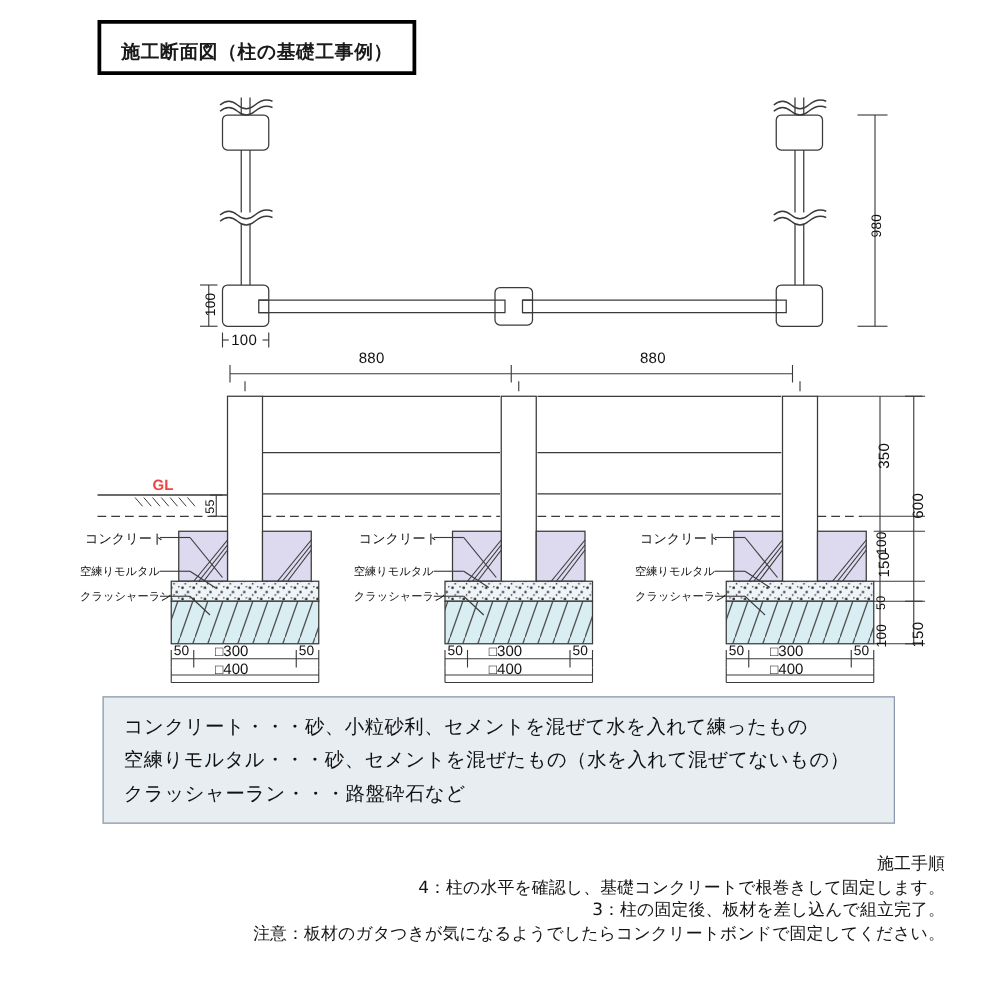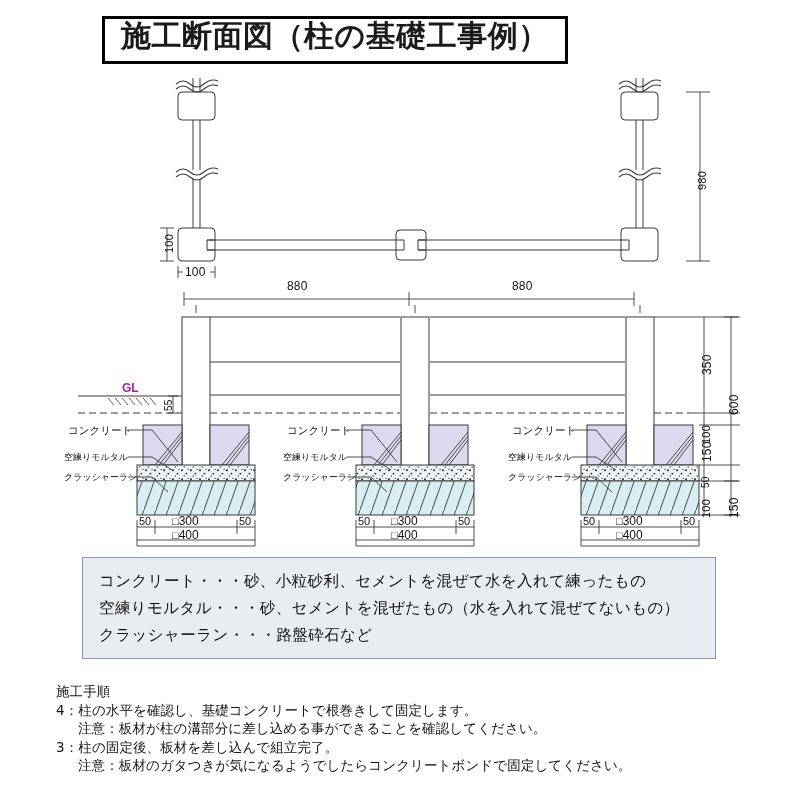--- a/index.html
+++ b/index.html
@@ -11,28 +11,27 @@
     position:relative;
     overflow:hidden;
   }
   .page{position:absolute;left:0;top:0;width:800px;height:800px;}
 
   
   #title-box{
     position:absolute;left:78px;top:16px;
     border:3px solid #000;
     background:#fff;
-    padding:0 16px 7px 16px;
-    font-size:30px;
+    padding:14px 16px 7px 16px;
+    font-size:15px;
     font-weight:700;
     letter-spacing:0.5px;
     line-height:1.15;
     white-space:nowrap;
     font-family:"DejaVu Sans","Liberation Sans",sans-serif;
-    margin-left:24px;
   }
 
   
   #drawing{position:absolute;left:0;top:0;width:800px;height:800px;}
 
   
   #legend-box{
     position:absolute;left:82px;top:557px;width:634px;height:102px;
     border:1px solid #8a99ad;
     background:#e8edf2;
@@ -52,20 +51,21 @@
   #procedure{
     position:absolute;left:56px;top:682px;width:700px;
   }
   #procedure .pline{
     font-size:13.5px;
     line-height:18.6px;
     letter-spacing:0.1px;
     white-space:nowrap;
     color:#141414;
     font-family:"DejaVu Sans","Liberation Sans",sans-serif;
+    text-align:right;
   }
   #procedure .indent{padding-left:22px;}
 
   
   .dimtxt{
     position:absolute;
     font-size:11px;
     color:#111;
     font-family:"Liberation Sans","DejaVu Sans",sans-serif;
     white-space:nowrap;
@@ -78,21 +78,21 @@
   .lbl-jp{
     position:absolute;
     font-size:10.5px;
     color:#111;
     white-space:nowrap;
     font-family:Liberation Serif, serif;
     letter-spacing:0px;
   }
   .lbl-jp.small{font-size:9px;}
   .gl-txt{
-    position:absolute;font-size:12px;font-weight:600;color:#a21caf;
+    position:absolute;font-size:12px;font-weight:600;color:#ef4444;
     font-family:"Liberation Sans","DejaVu Sans",sans-serif;
   }
   .boxdim{
     position:absolute;font-size:12px;color:#111;white-space:nowrap;
     font-family:"Liberation Sans","DejaVu Sans",sans-serif;
   }
   .sq{font-size:11px;}
 </style>
 </head>
 <body>
@@ -439,18 +439,17 @@
 
   <div id="legend-box">
     <div class="lline">コンクリート・・・砂、小粒砂利、セメントを混ぜて水を入れて練ったもの</div>
     <div class="lline">空練りモルタル・・・砂、セメントを混ぜたもの（水を入れて混ぜてないもの）</div>
     <div class="lline">クラッシャーラン・・・路盤砕石など</div>
   </div>
 
   <div id="procedure">
     <div class="pline">施工手順</div>
     <div class="pline">4：柱の水平を確認し、基礎コンクリートで根巻きして固定します。</div>
-    <div class="pline indent">注意：板材が柱の溝部分に差し込める事ができることを確認してください。</div>
     <div class="pline">3：柱の固定後、板材を差し込んで組立完了。</div>
     <div class="pline indent">注意：板材のガタつきが気になるようでしたらコンクリートボンドで固定してください。</div>
   </div>
 
 </div>
 
 </body></html>

